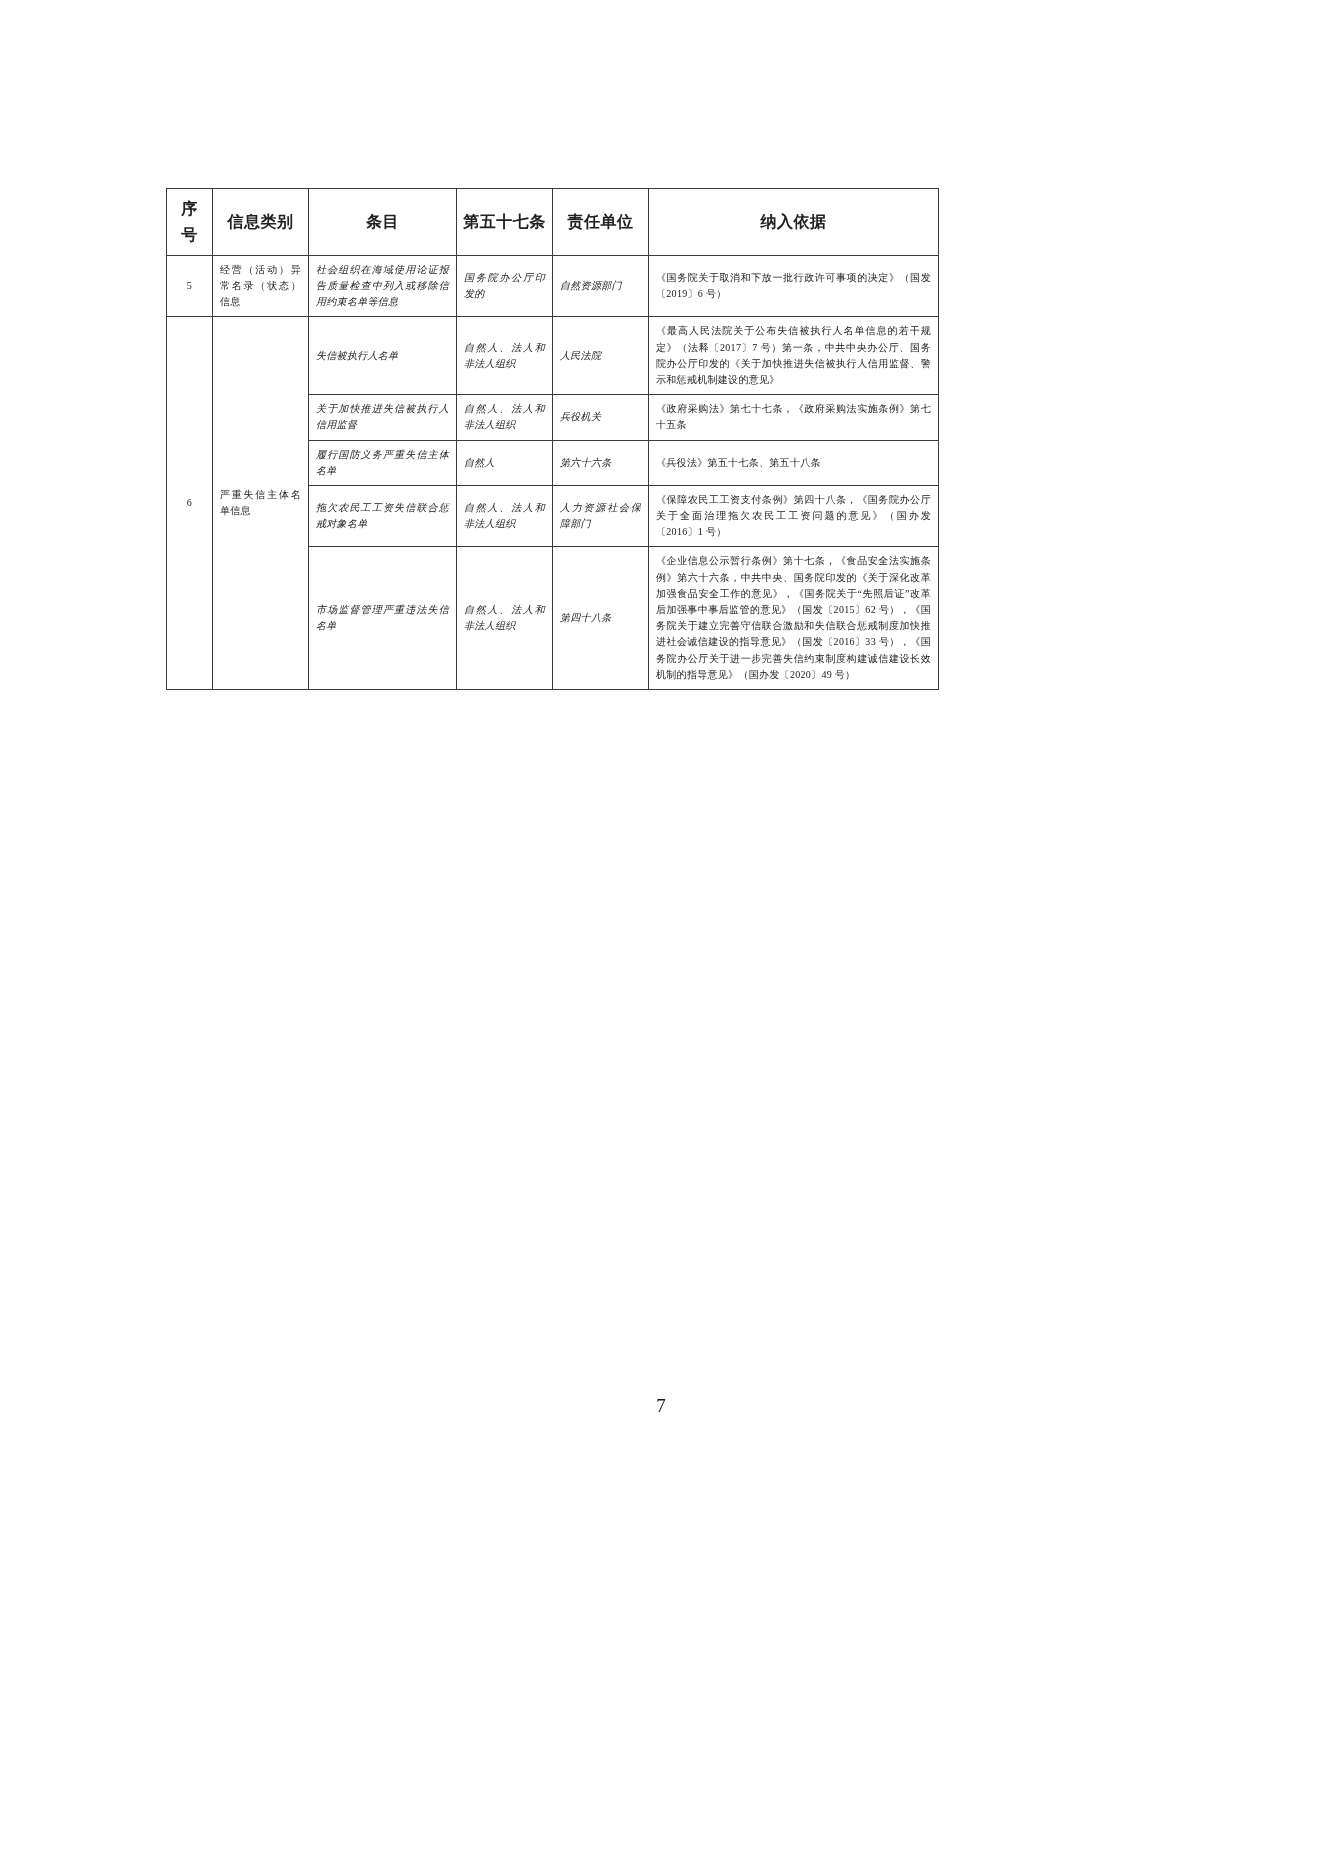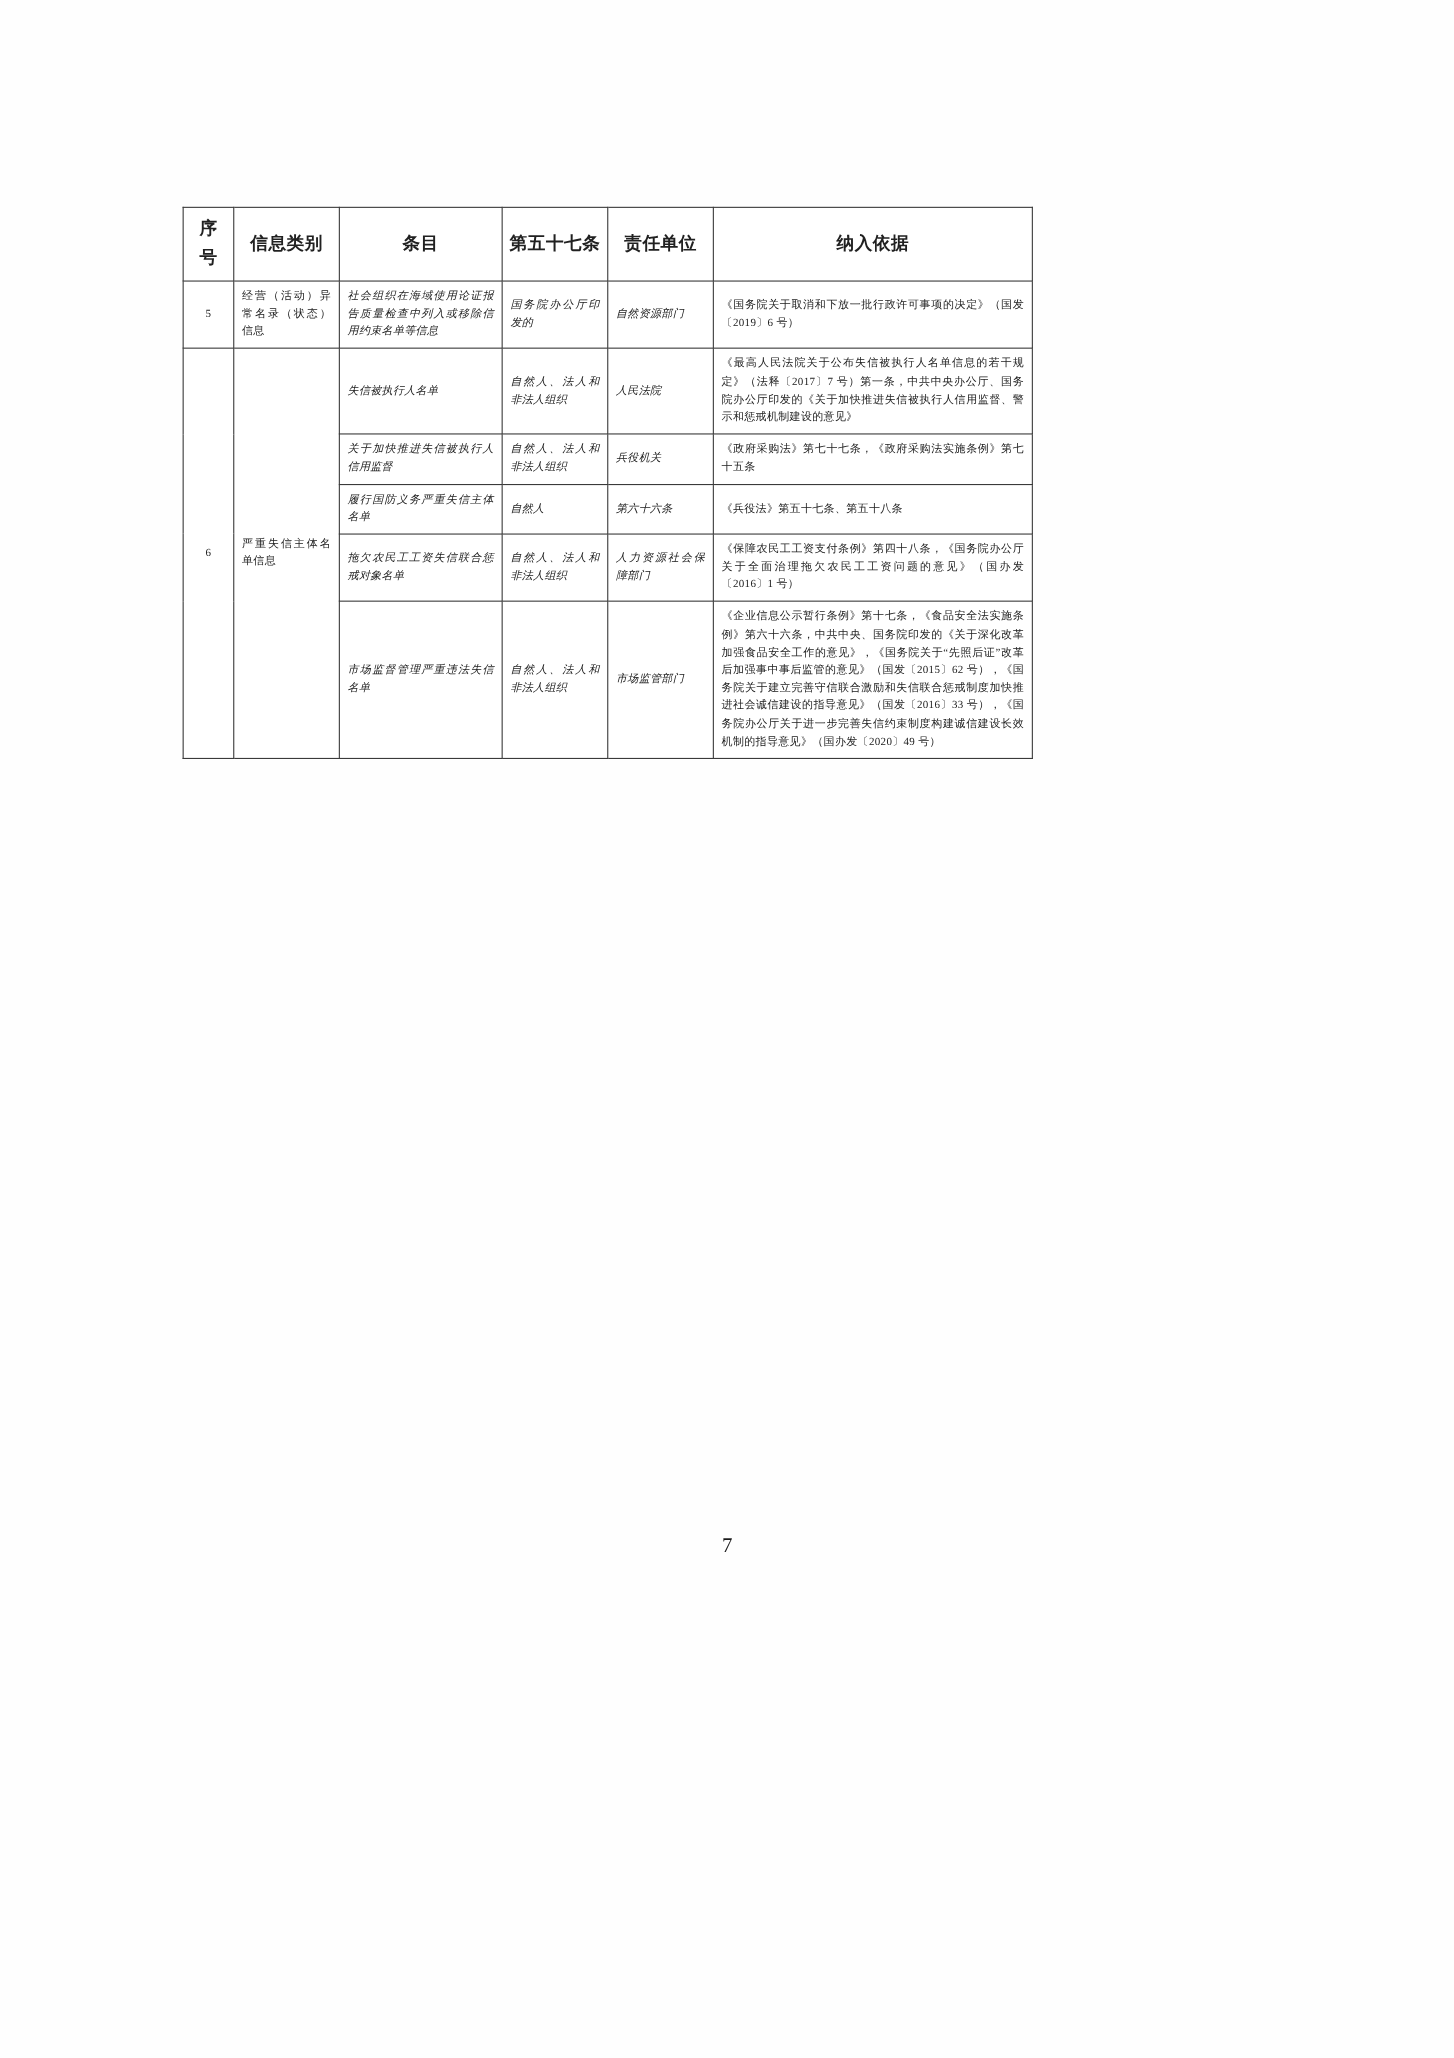--- a/index.html
+++ b/index.html
@@ -158,21 +158,21 @@
         <tr>
           <td class="c-justify">拖欠农民工工资失信联合惩戒对象名单</td>
           <td class="c-justify">自然人、法人和非法人组织</td>
           <td class="c-justify">人力资源社会保障部门</td>
           <td class="c-basis">《保障农民工工资支付条例》第四十八条，《国务院办公厅关于全面治理拖欠农民工工资问题的意见》（国办发〔2016〕1 号）</td>
         </tr>
 
         <tr>
           <td class="c-justify">市场监督管理严重违法失信名单</td>
           <td class="c-justify">自然人、法人和非法人组织</td>
-          <td class="c-justify">市场监管部门</td>
+          <td class="c-justify">第四十八条</td>
           <td class="c-basis">《企业信息公示暂行条例》第十七条，《食品安全法实施条例》第六十六条，中共中央、国务院印发的《关于深化改革加强食品安全工作的意见》，《国务院关于“先照后证”改革后加强事中事后监管的意见》（国发〔2015〕62 号），《国务院关于建立完善守信联合激励和失信联合惩戒制度加快推进社会诚信建设的指导意见》（国发〔2016〕33 号），《国务院办公厅关于进一步完善失信约束制度构建诚信建设长效机制的指导意见》（国办发〔2020〕49 号）</td>
         </tr>
 
       </tbody>
     </table>
   </div>
 
   <div class="page-number">7</div>
 
 </div>

